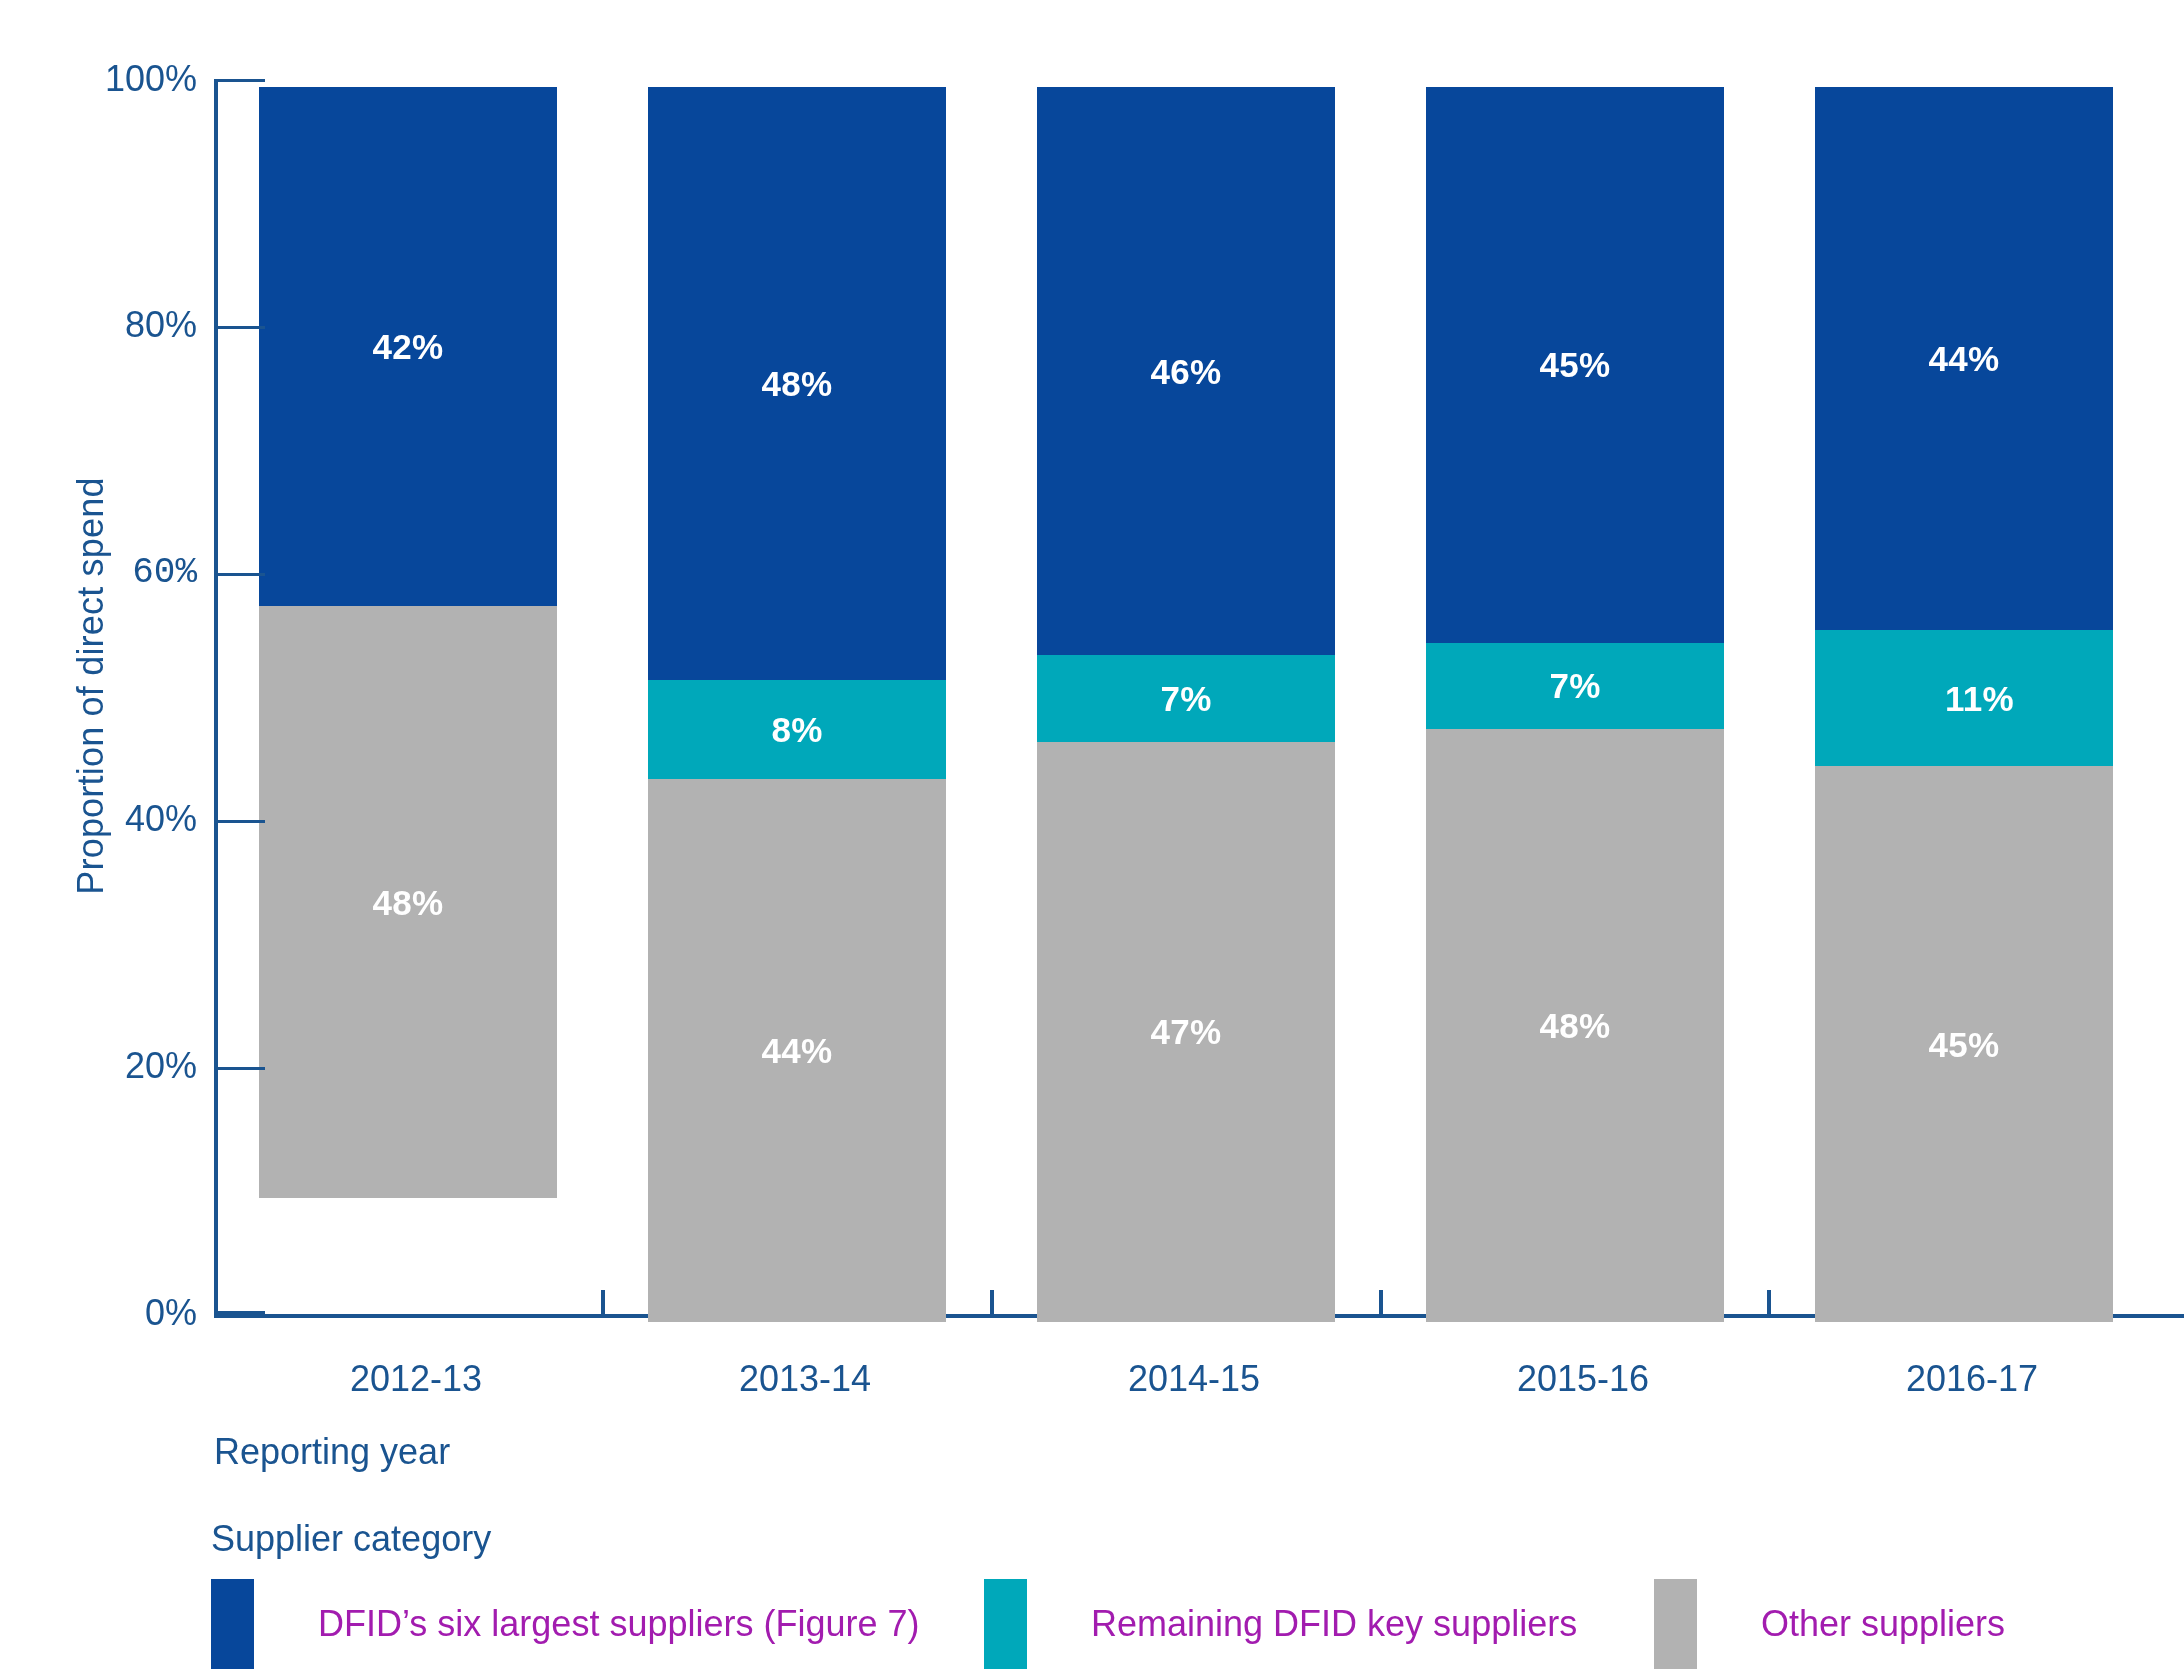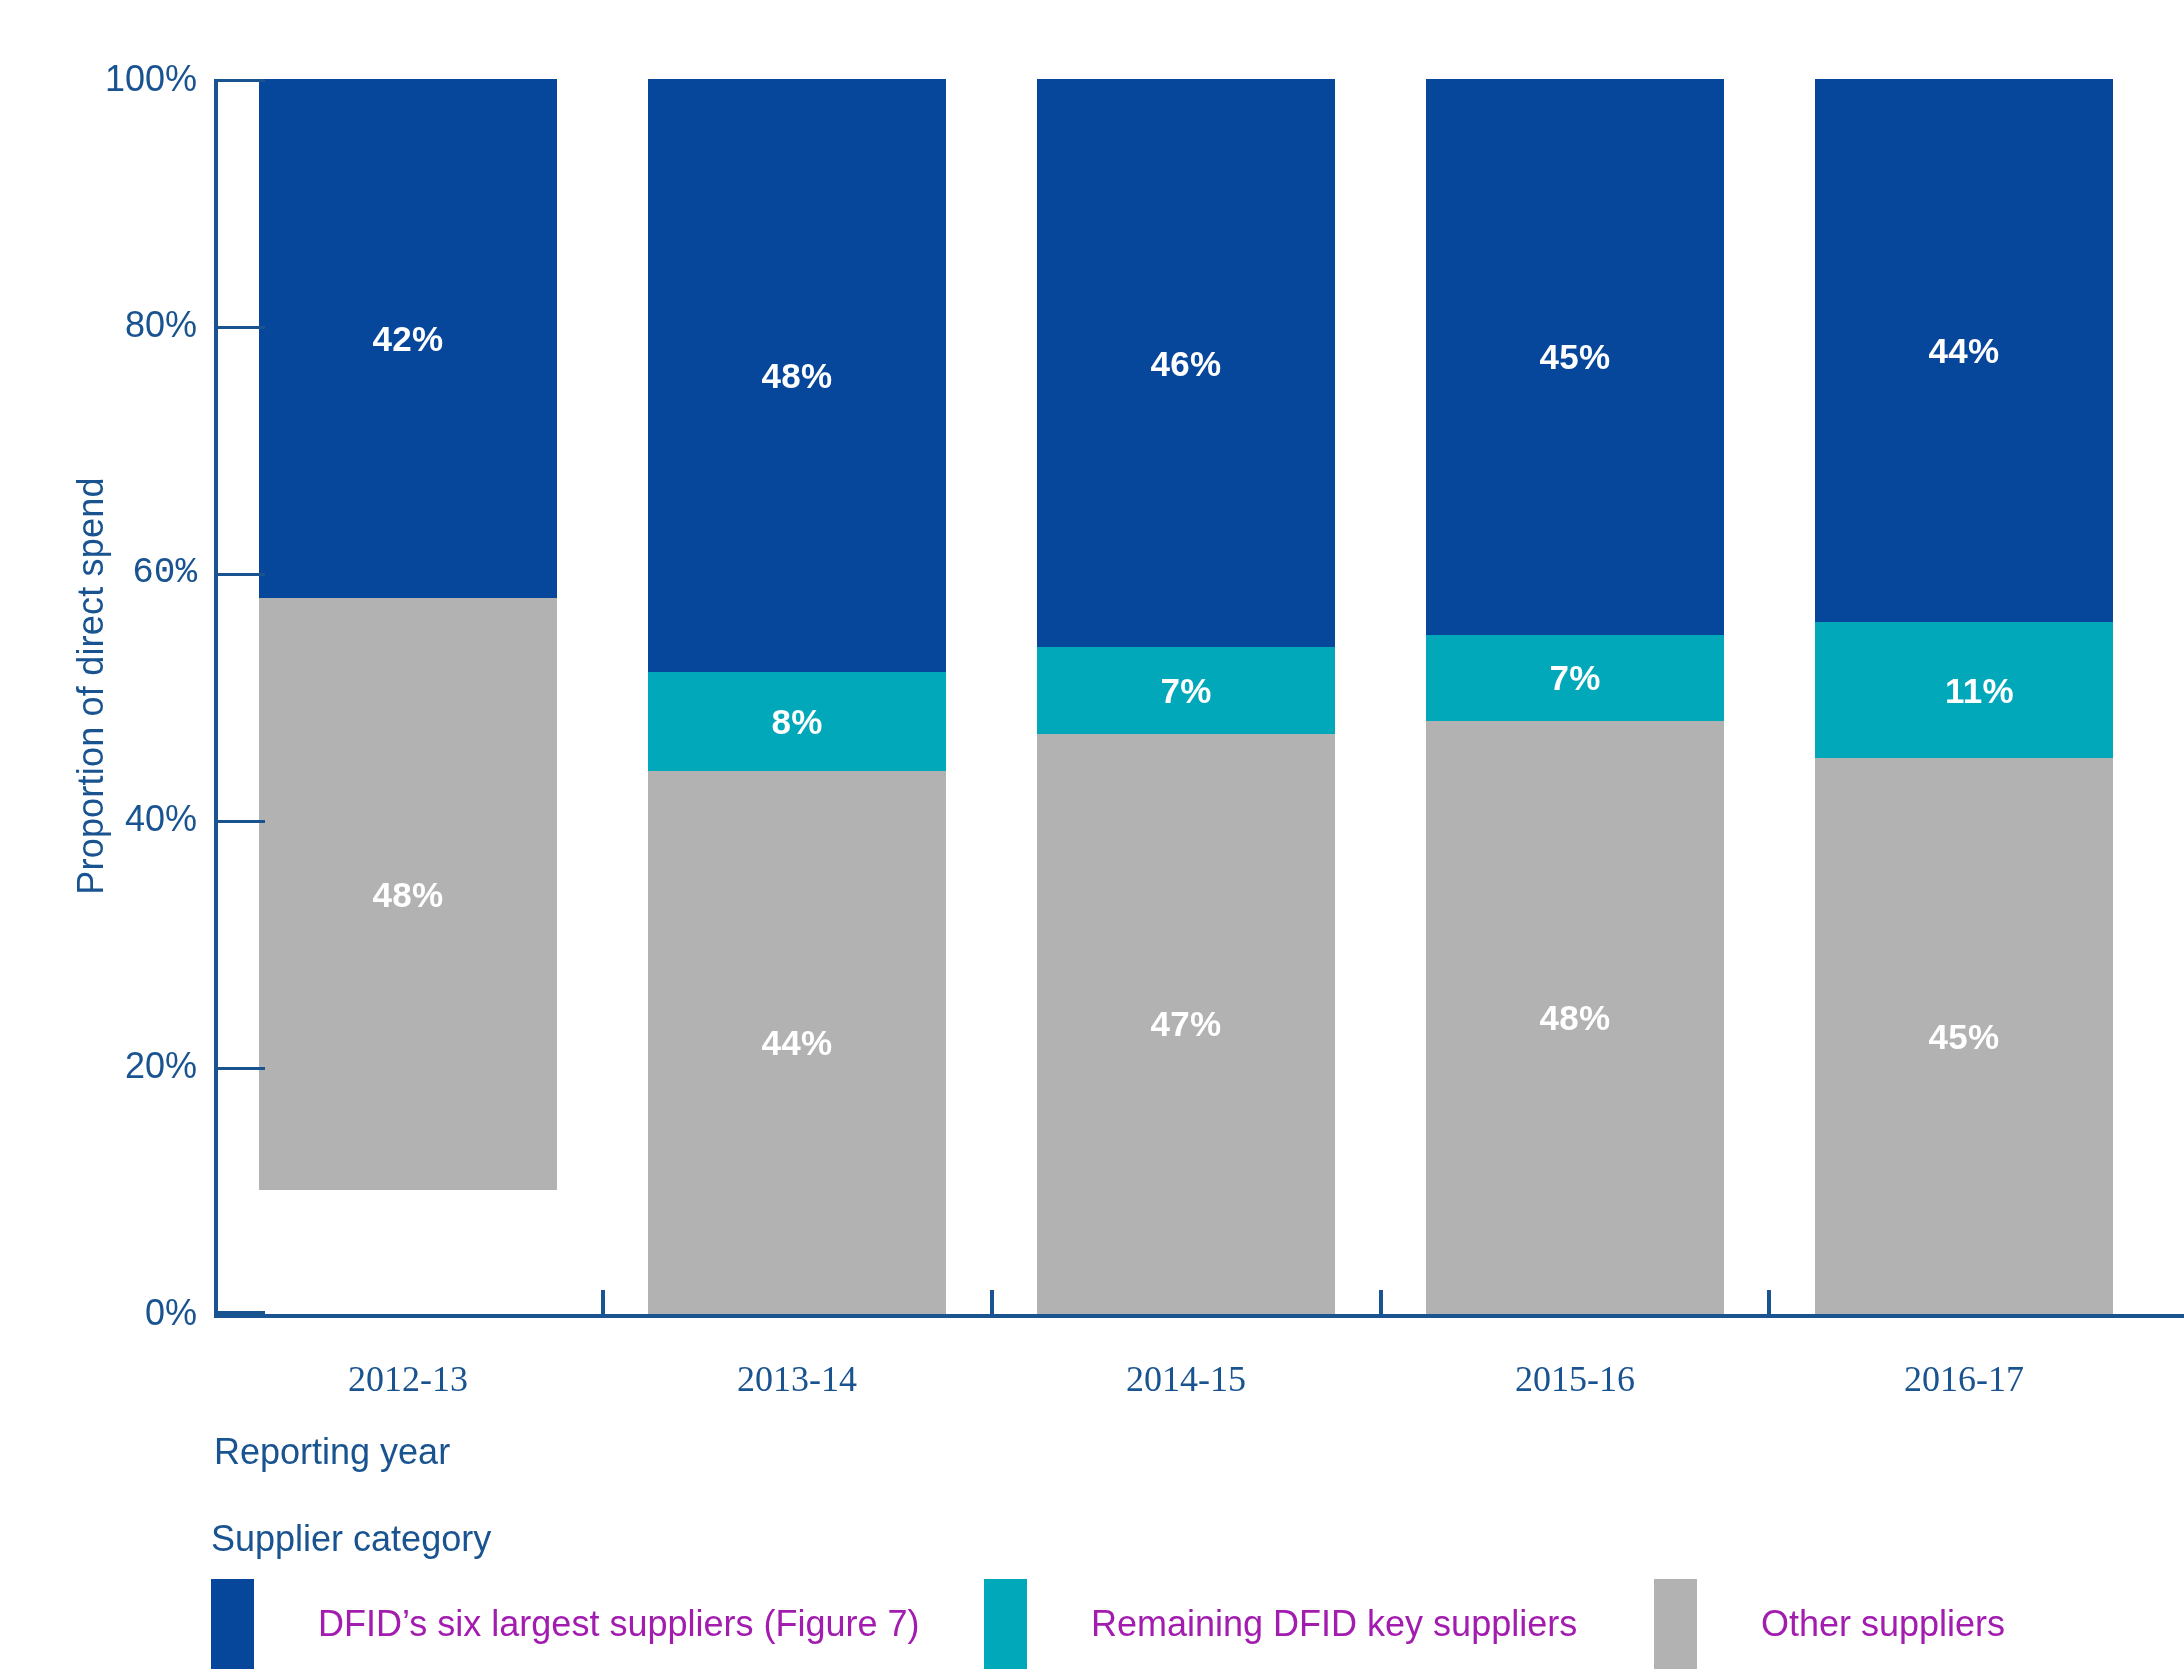--- a/index.html
+++ b/index.html
@@ -88,21 +88,21 @@
     position: absolute;
     bottom: 0;
     width: 3.7px;
     height: 24px;
     background: #1A5490;
   }
 
   
   #bars-layer {
     position: absolute;
-    left: 0; top: 0;
+    left: 0; top: 8px;
     width: 1944px; height: 1235px;
   }
   .bar-group {
     position: absolute;
     bottom: 0;
     width: 298px;
     height: 100%;
     display: flex;
     flex-direction: column;
   }
@@ -117,25 +117,24 @@
     color: #ffffff;
     font-size: 35px;
     font-weight: bold;
     letter-spacing: 0.3px;
     line-height: 1;
   }
 
   
   #x-tick-labels {
     position: absolute;
-    left: 214px;
+    left: 222px;
     top: 1358px;
     width: 1944px;
     height: 56px;
-    font-family: Liberation Serif, serif;
   }
   .x-tick-label {
     position: absolute;
     top: 0;
     width: 298px;
     text-align: center;
     font-size: 36px;
     color: #1A5490;
     white-space: nowrap;
   }

